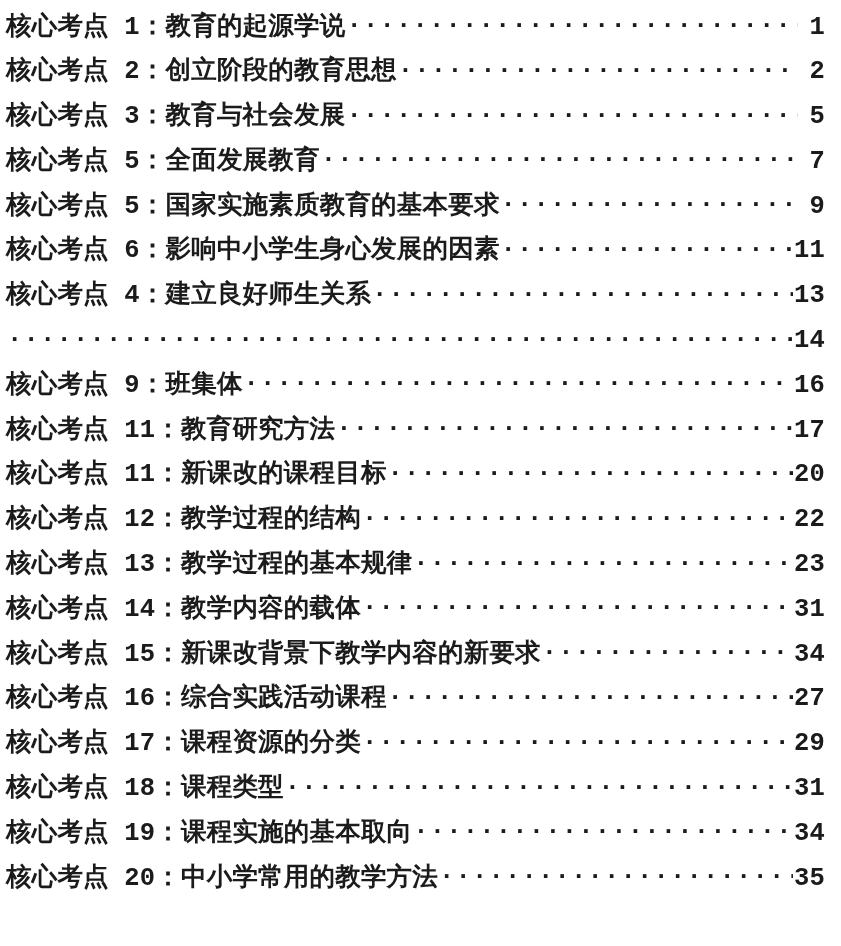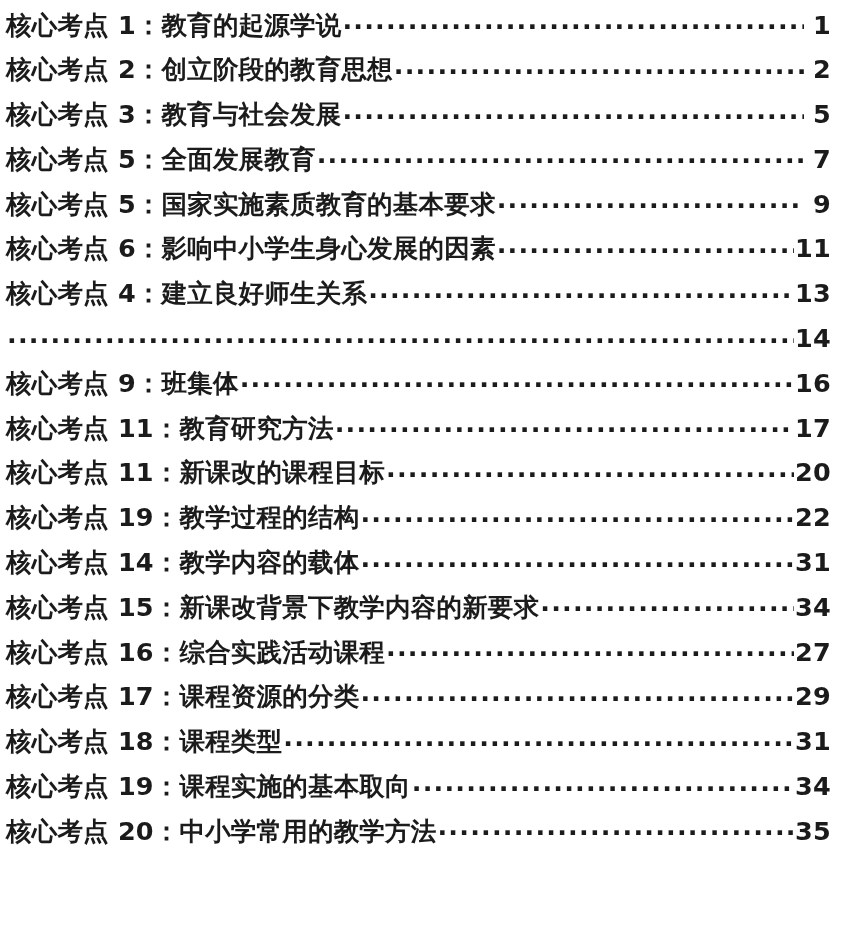--- a/index.html
+++ b/index.html
@@ -10,21 +10,22 @@
   body {
     width: 841px;
     height: 946px;
     font-family: "DejaVu Sans", "Liberation Sans", sans-serif;
     color: #1b1b1b;
     overflow: hidden;
   }
   .toc {
     box-sizing: border-box;
     width: 841px;
-    padding: 8px 10px 0 6px;
+    padding: 8px 16px 0 6px;
+    font-family: Liberation Mono, monospace;
   }
   .toc-entry {
     display: flex;
     align-items: baseline;
     width: 100%;
     font-size: 25.5px;
     font-weight: bold;
     line-height: 1.0;
     height: 44.8px;
     white-space: nowrap;
@@ -113,23 +114,28 @@
       <span class="entry-title">核心考点 11：教育研究方法</span>
       <span class="leader"></span>
       <span class="entry-page">17</span>
     </div>
     <div class="toc-entry">
       <span class="entry-title">核心考点 11：新课改的课程目标</span>
       <span class="leader"></span>
       <span class="entry-page">20</span>
     </div>
     <div class="toc-entry">
-      <span class="entry-title">核心考点 19：教学过程的结构</span>
+      <span class="entry-title">核心考点 12：教学过程的结构</span>
       <span class="leader"></span>
       <span class="entry-page">22</span>
+    </div>
+    <div class="toc-entry">
+      <span class="entry-title">核心考点 13：教学过程的基本规律</span>
+      <span class="leader"></span>
+      <span class="entry-page">23</span>
     </div>
     <div class="toc-entry">
       <span class="entry-title">核心考点 14：教学内容的载体</span>
       <span class="leader"></span>
       <span class="entry-page">31</span>
     </div>
     <div class="toc-entry">
       <span class="entry-title">核心考点 15：新课改背景下教学内容的新要求</span>
       <span class="leader"></span>
       <span class="entry-page">34</span>

